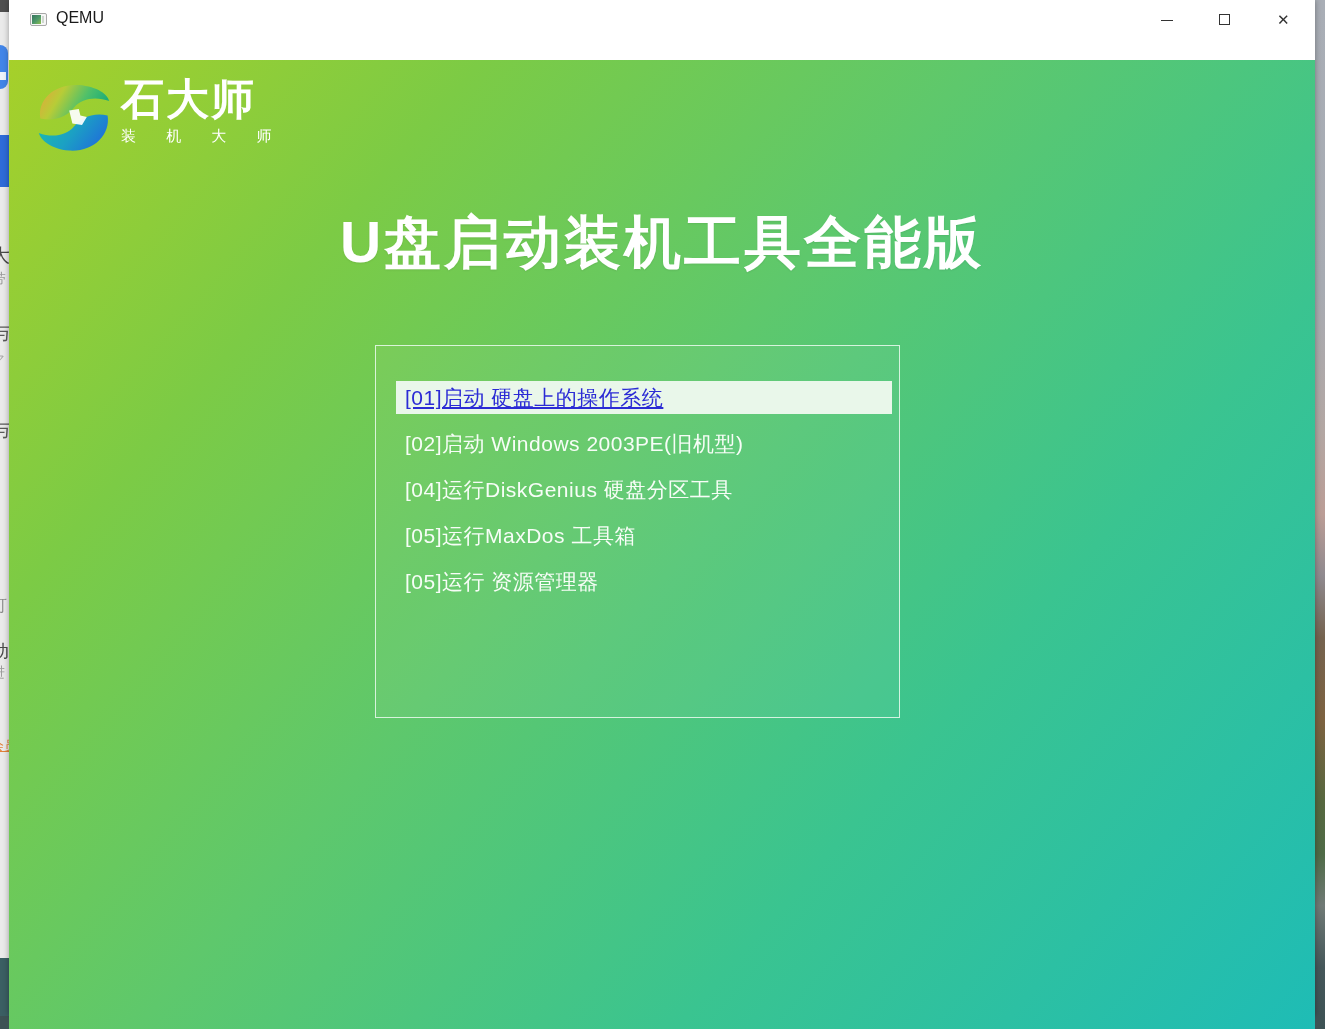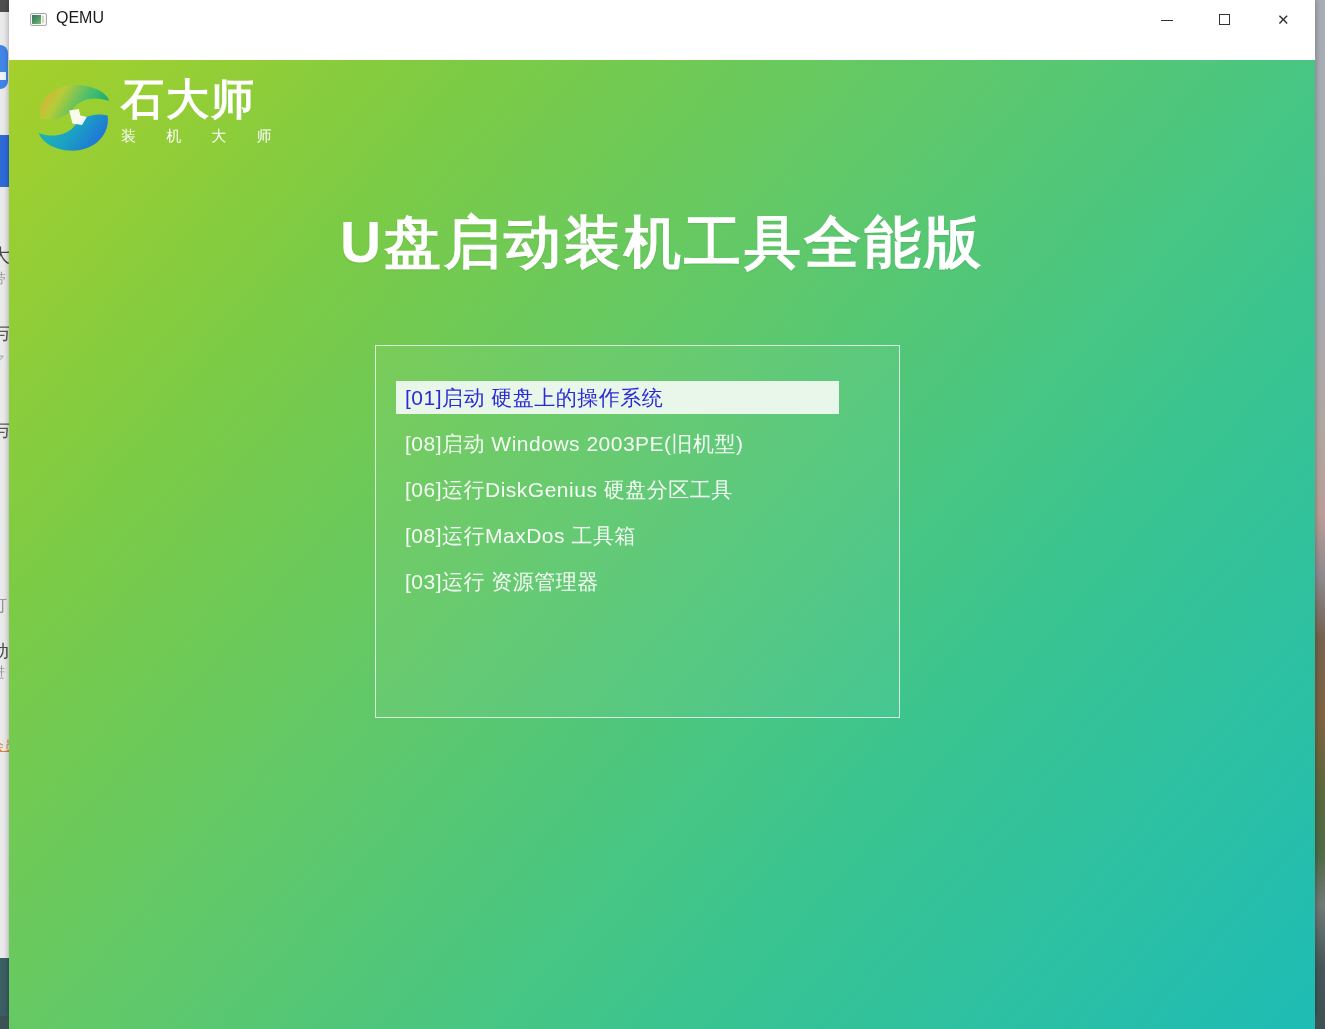--- a/index.html
+++ b/index.html
@@ -86,21 +86,21 @@
     border:1px solid rgba(235,250,238,0.85);
     background:rgba(255,255,255,0.05);
   }
   .menu-list { position:absolute; left:20px; top:35px; right:20px; }
   .menu-item {
     height:33px; line-height:33px; margin-bottom:13px;
     padding-left:9px; font-size:21px; color:#f7fdf7;
     letter-spacing:0.5px; white-space:nowrap; cursor:pointer;
   }
   .menu-item.selected {
-    width:443px; background:#e9f7ea; color:#2b2bd5;
+    width:496px; background:#e9f7ea; color:#2b2bd5;text-decoration:underline;
   }
 
   
   .logo-mark svg { width:82px; height:80px; display:block; }
 </style>
 </head>
 <body>
 
 <div class="left-strip">
   <div class="ls-topbar"></div>
@@ -170,21 +170,21 @@
         <div class="logo-brand">石大师</div>
         <div class="logo-tagline">装 机 大 师</div>
       </div>
     </div>
 
     <div class="headline">U盘启动装机工具全能版</div>
 
     <div class="menu-box">
       <div class="menu-list">
           <div class="menu-item selected">[01]启动 硬盘上的操作系统</div>
-          <div class="menu-item">[08]启动 Windows 2003PE(旧机型)</div>
-          <div class="menu-item">[06]运行DiskGenius 硬盘分区工具</div>
-          <div class="menu-item">[08]运行MaxDos 工具箱</div>
-          <div class="menu-item">[03]运行 资源管理器</div>
+          <div class="menu-item">[02]启动 Windows 2003PE(旧机型)</div>
+          <div class="menu-item">[04]运行DiskGenius 硬盘分区工具</div>
+          <div class="menu-item">[05]运行MaxDos 工具箱</div>
+          <div class="menu-item">[05]运行 资源管理器</div>
         </div>
     </div>
 
   </div>
 </div>
 
 </body></html>

